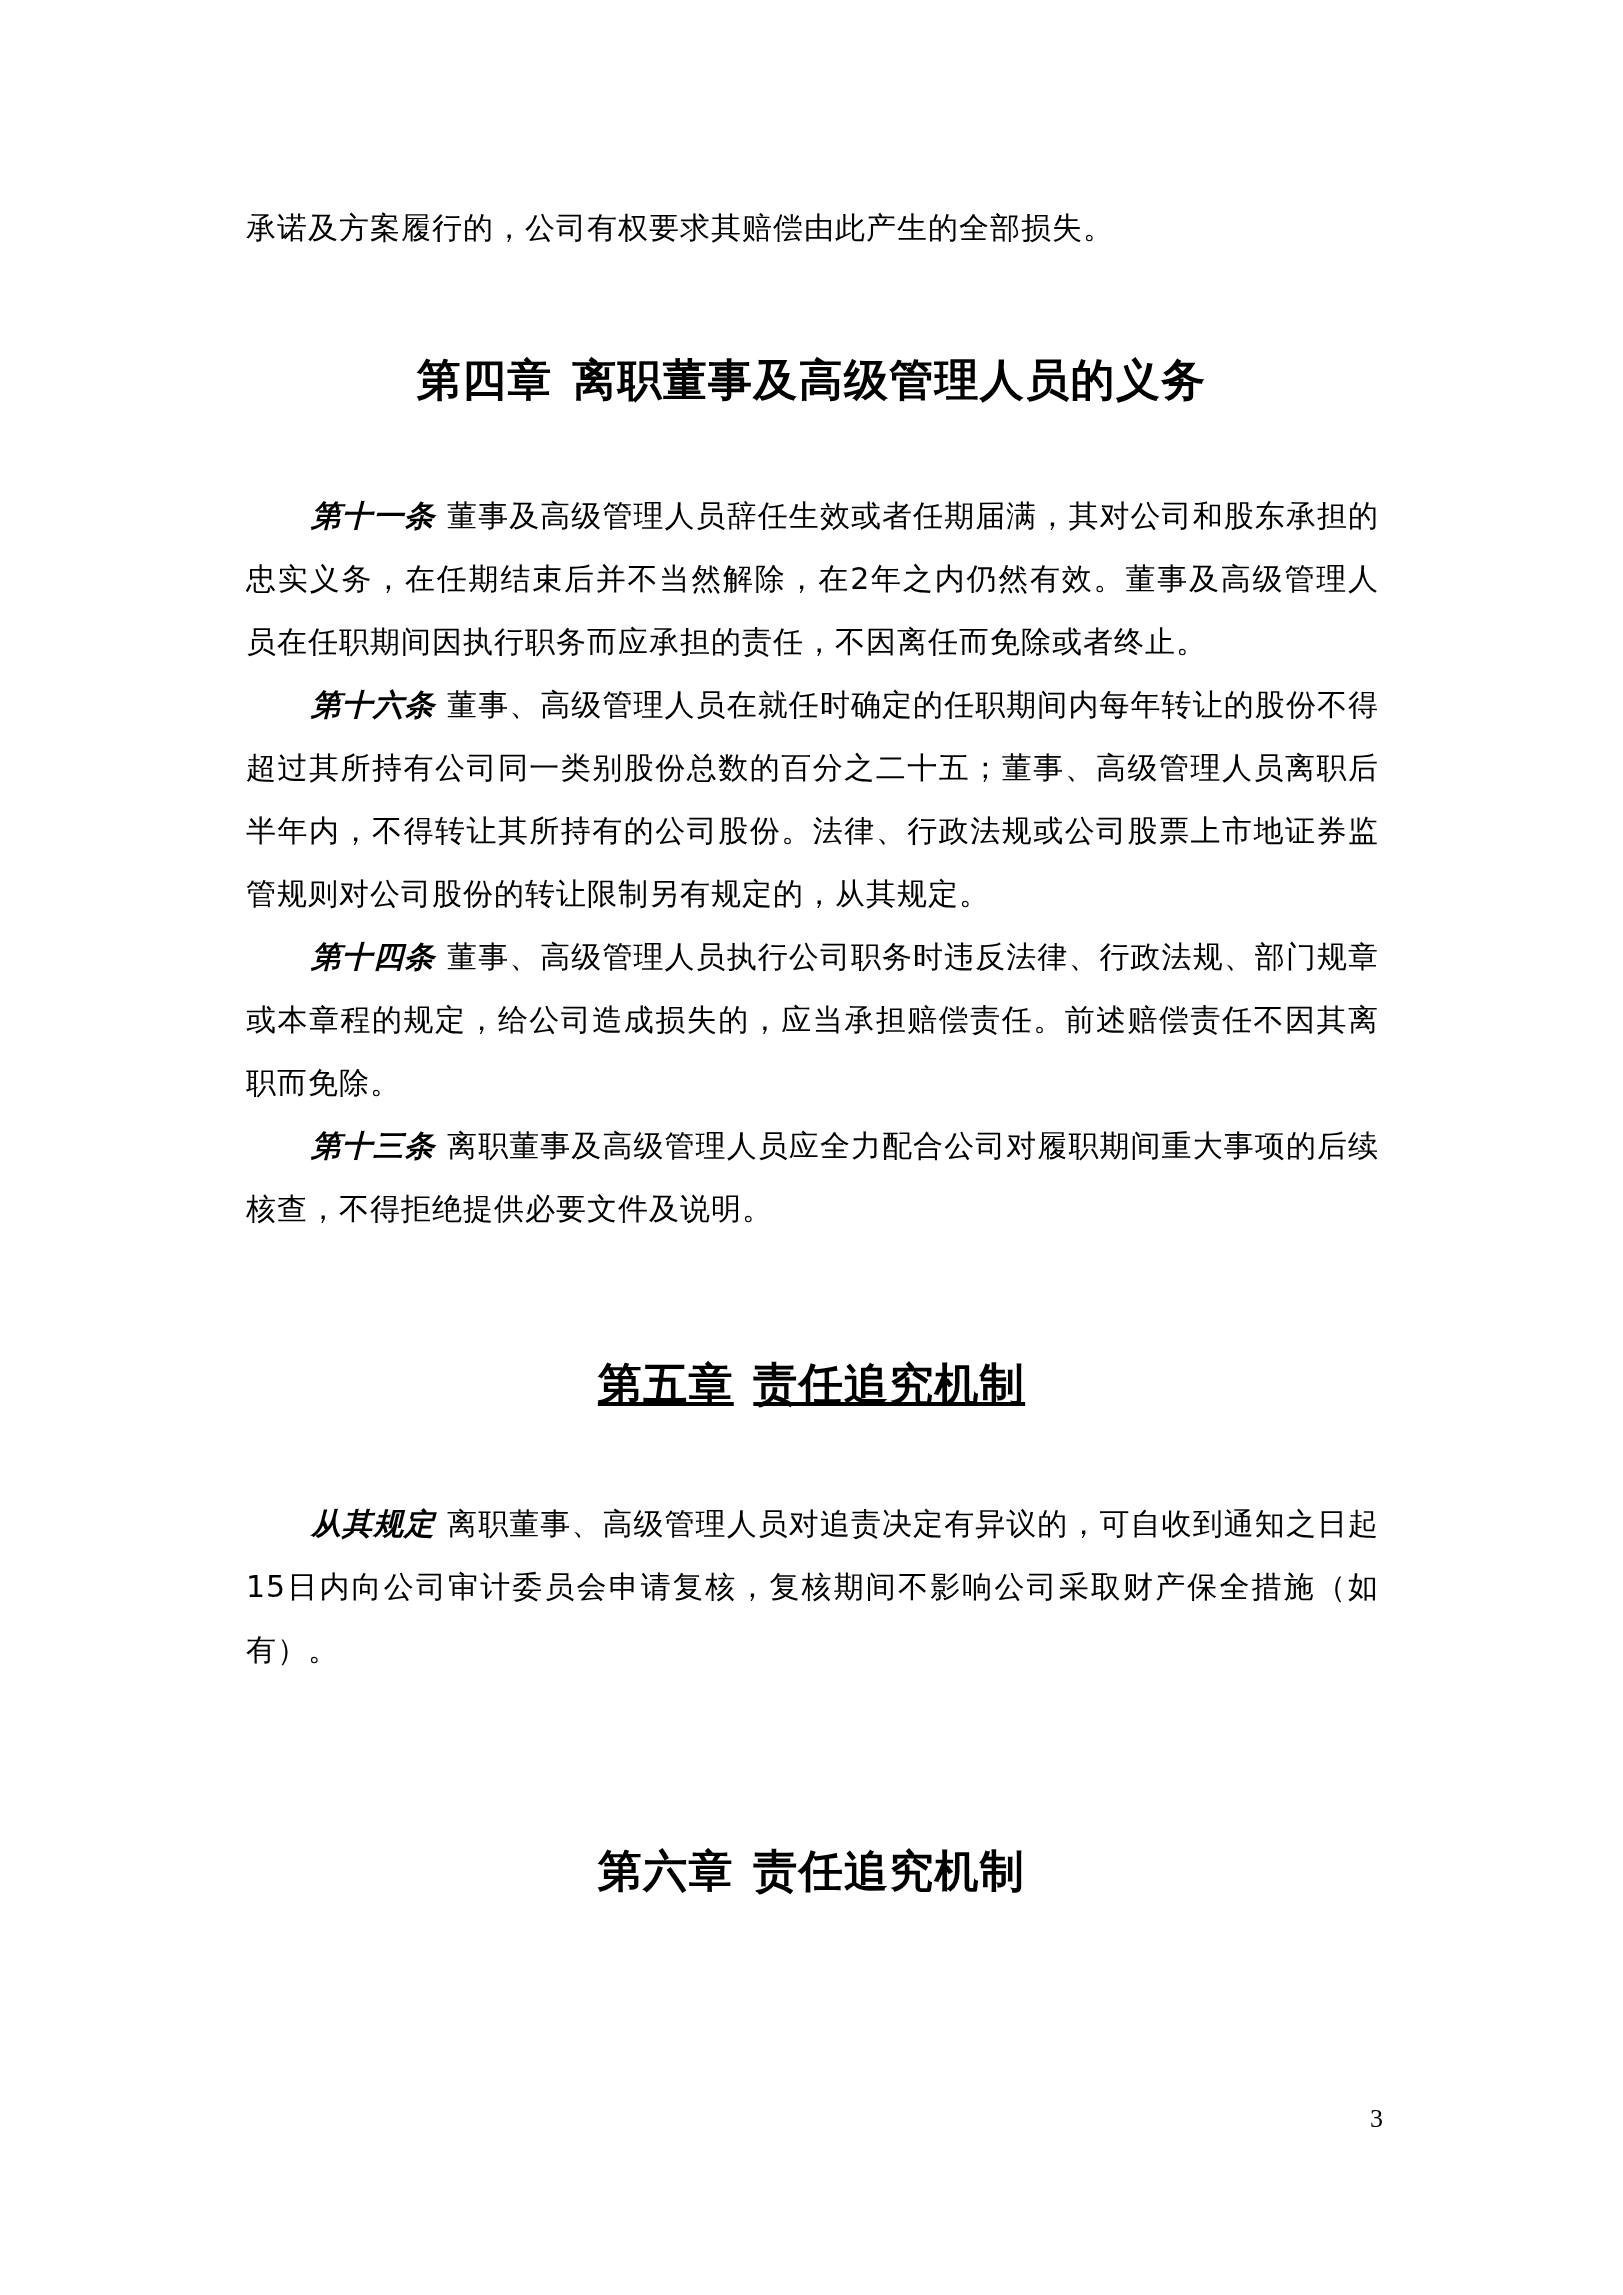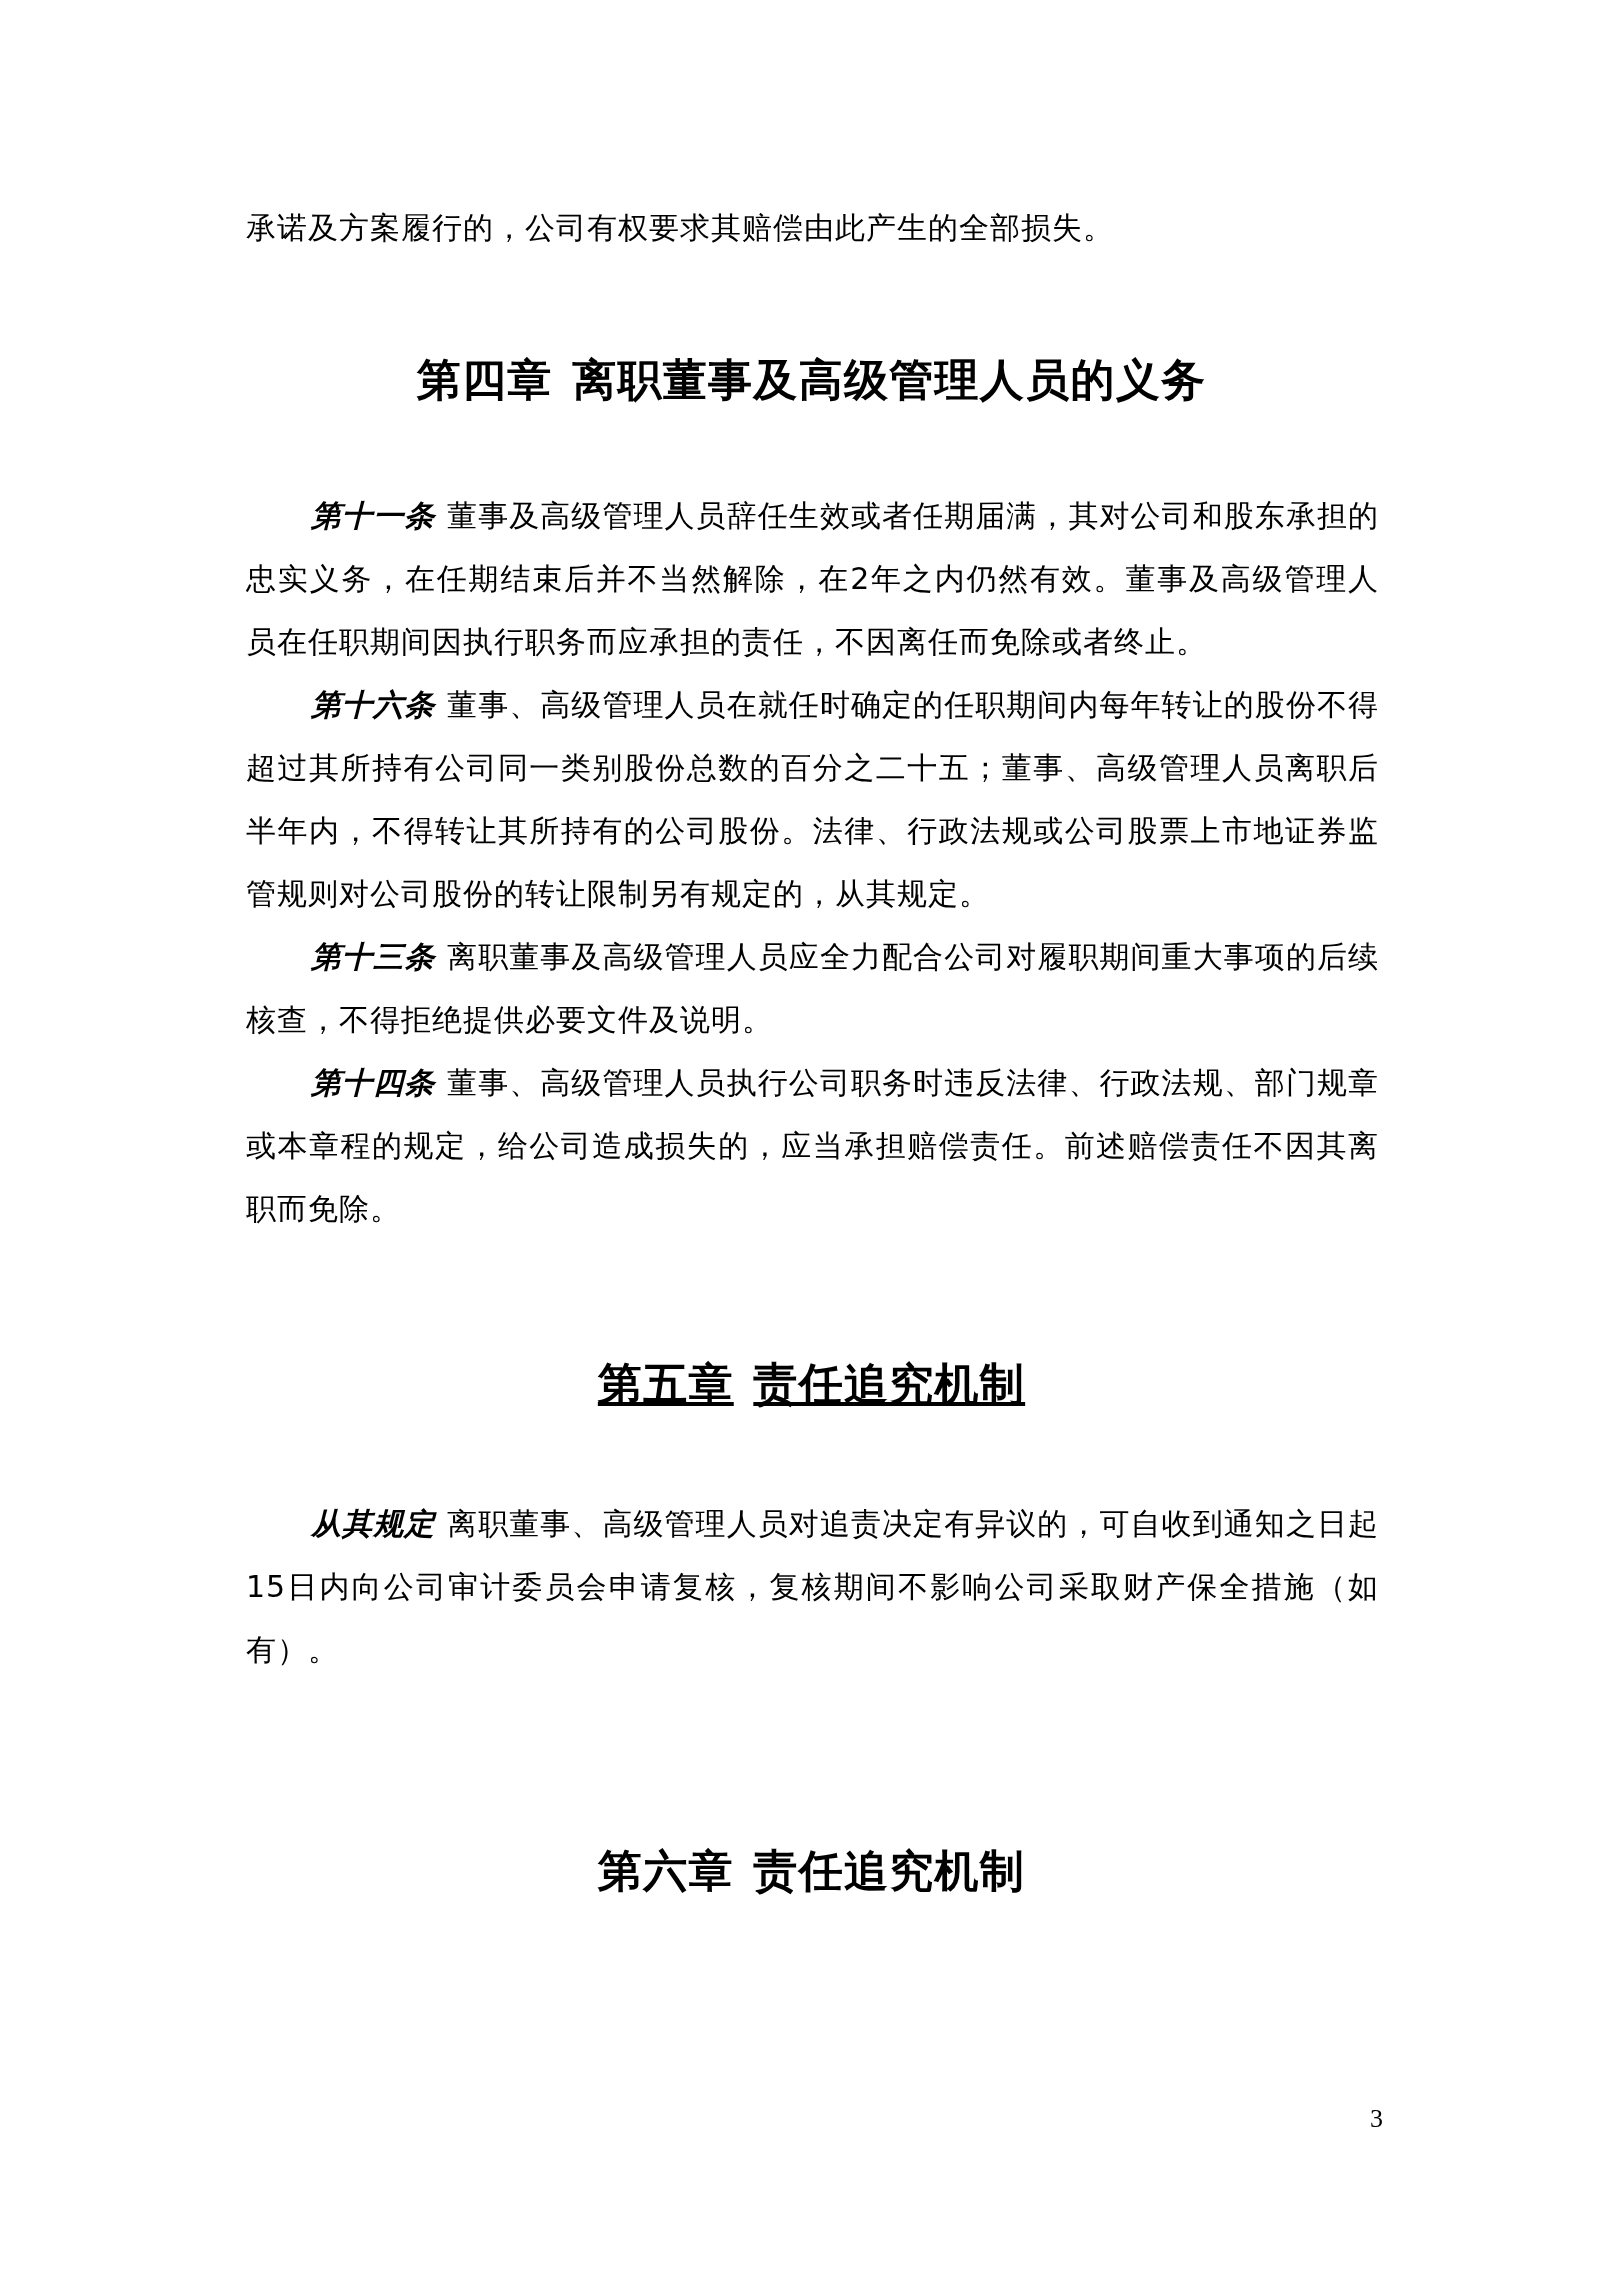--- a/index.html
+++ b/index.html
@@ -44,24 +44,24 @@
   </div>
 
   <div class="text-block" style="top:484px;">
     <p class="para indent">
       <span class="article-no">第十一条</span><span>董事及高级管理人员辞任生效或者任期届满，其对公司和股东承担的忠实义务，在任期结束后并不当然解除，在2年之内仍然有效。董事及高级管理人员在任职期间因执行职务而应承担的责任，不因离任而免除或者终止。</span>
     </p>
     <p class="para indent">
       <span class="article-no">第十六条</span><span>董事、高级管理人员在就任时确定的任职期间内每年转让的股份不得超过其所持有公司同一类别股份总数的百分之二十五；董事、高级管理人员离职后半年内，不得转让其所持有的公司股份。法律、行政法规或公司股票上市地证券监管规则对公司股份的转让限制另有规定的，从其规定。</span>
     </p>
     <p class="para indent">
-      <span class="article-no">第十三条</span><span>离职董事及高级管理人员应全力配合公司对履职期间重大事项的后续核查，不得拒绝提供必要文件及说明。</span>
+      <span class="article-no">第十四条</span><span>董事、高级管理人员执行公司职务时违反法律、行政法规、部门规章或本章程的规定，给公司造成损失的，应当承担赔偿责任。前述赔偿责任不因其离职而免除。</span>
     </p>
     <p class="para indent">
-      <span class="article-no">第十四条</span><span>董事、高级管理人员执行公司职务时违反法律、行政法规、部门规章或本章程的规定，给公司造成损失的，应当承担赔偿责任。前述赔偿责任不因其离职而免除。</span>
+      <span class="article-no">第十三条</span><span>离职董事及高级管理人员应全力配合公司对履职期间重大事项的后续核查，不得拒绝提供必要文件及说明。</span>
     </p>
   </div>
 
   <div class="chapter" style="top:1355px;text-decoration:underline;">
     <span>第五章</span><span class="sp"></span><span>责任追究机制</span>
   </div>
 
   <div class="text-block" style="top:1492px;">
     <p class="para indent">
       <span class="article-no">从其规定</span><span>离职董事、高级管理人员对追责决定有异议的，可自收到通知之日起15日内向公司审计委员会申请复核，复核期间不影响公司采取财产保全措施（如有）。</span>

